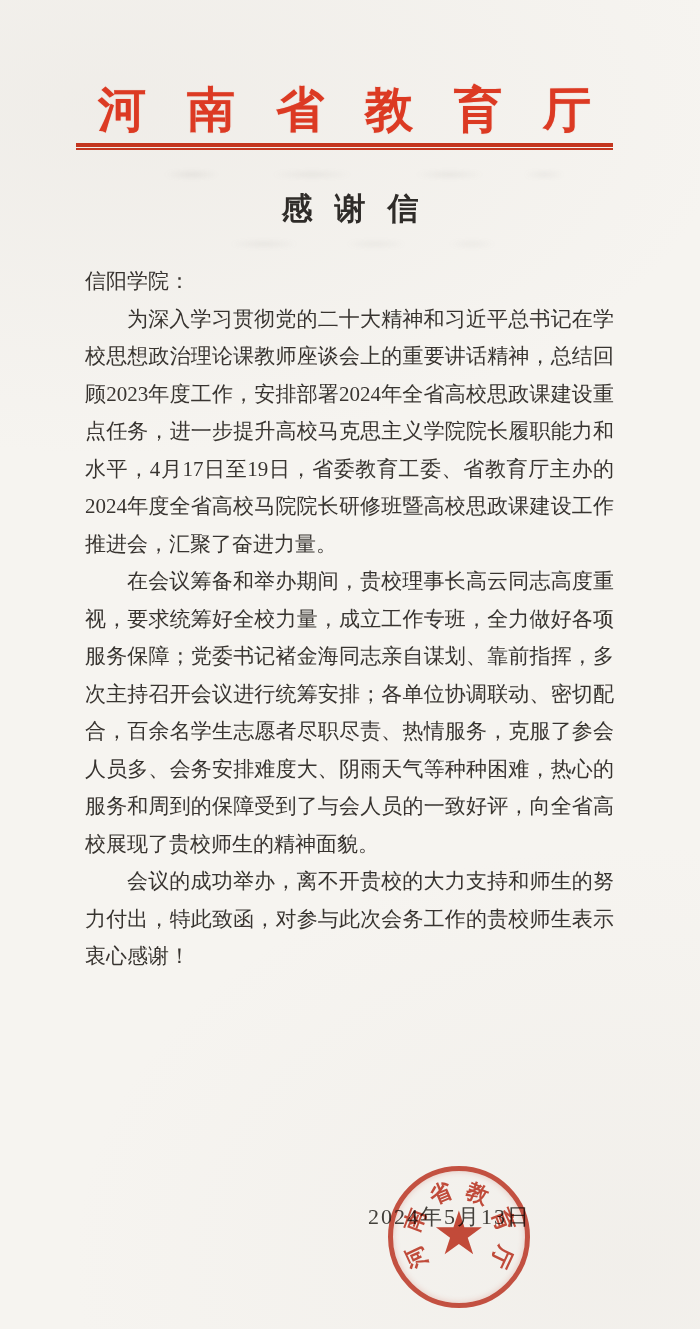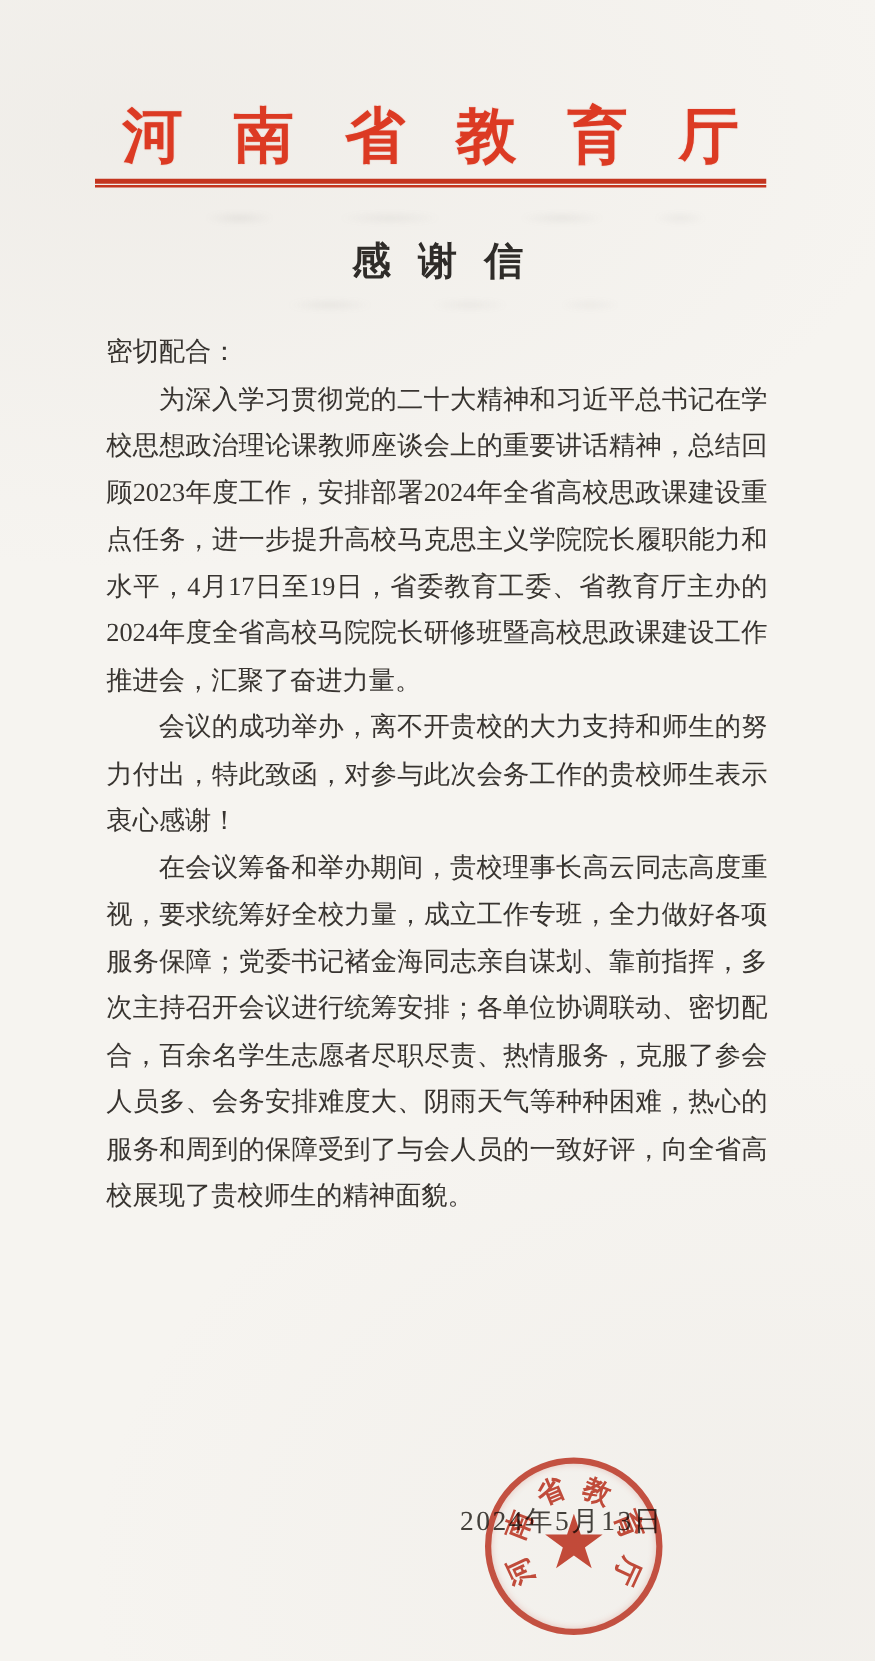--- a/index.html
+++ b/index.html
@@ -143,24 +143,24 @@
     <div class="gap"></div>
     <div class="thin"></div>
   </div>
 
   <div class="ghost ghost-1"></div>
   <div class="ghost ghost-2"></div>
 
   <h2 class="title">感谢信</h2>
 
   <div class="letter-body">
-    <p class="salutation">密切配合：</p>
+    <p class="salutation">信阳学院：</p>
     <p>为深入学习贯彻党的二十大精神和习近平总书记在学校思想政治理论课教师座谈会上的重要讲话精神，总结回顾2023年度工作，安排部署2024年全省高校思政课建设重点任务，进一步提升高校马克思主义学院院长履职能力和水平，4月17日至19日，省委教育工委、省教育厅主办的2024年度全省高校马院院长研修班暨高校思政课建设工作推进会，汇聚了奋进力量。</p>
+    <p>在会议筹备和举办期间，贵校理事长高云同志高度重视，要求统筹好全校力量，成立工作专班，全力做好各项服务保障；党委书记褚金海同志亲自谋划、靠前指挥，多次主持召开会议进行统筹安排；各单位协调联动、密切配合，百余名学生志愿者尽职尽责、热情服务，克服了参会人员多、会务安排难度大、阴雨天气等种种困难，热心的服务和周到的保障受到了与会人员的一致好评，向全省高校展现了贵校师生的精神面貌。</p>
     <p>会议的成功举办，离不开贵校的大力支持和师生的努力付出，特此致函，对参与此次会务工作的贵校师生表示衷心感谢！</p>
-    <p>在会议筹备和举办期间，贵校理事长高云同志高度重视，要求统筹好全校力量，成立工作专班，全力做好各项服务保障；党委书记褚金海同志亲自谋划、靠前指挥，多次主持召开会议进行统筹安排；各单位协调联动、密切配合，百余名学生志愿者尽职尽责、热情服务，克服了参会人员多、会务安排难度大、阴雨天气等种种困难，热心的服务和周到的保障受到了与会人员的一致好评，向全省高校展现了贵校师生的精神面貌。</p>
   </div>
 
   <div class="letter-date">2024年5月13日</div>
 
   <div class="seal">
     <span class="seal-char a1">河</span>
     <span class="seal-char a2">南</span>
     <span class="seal-char a3">省</span>
     <span class="seal-char a4">教</span>
     <span class="seal-char a5">育</span>

